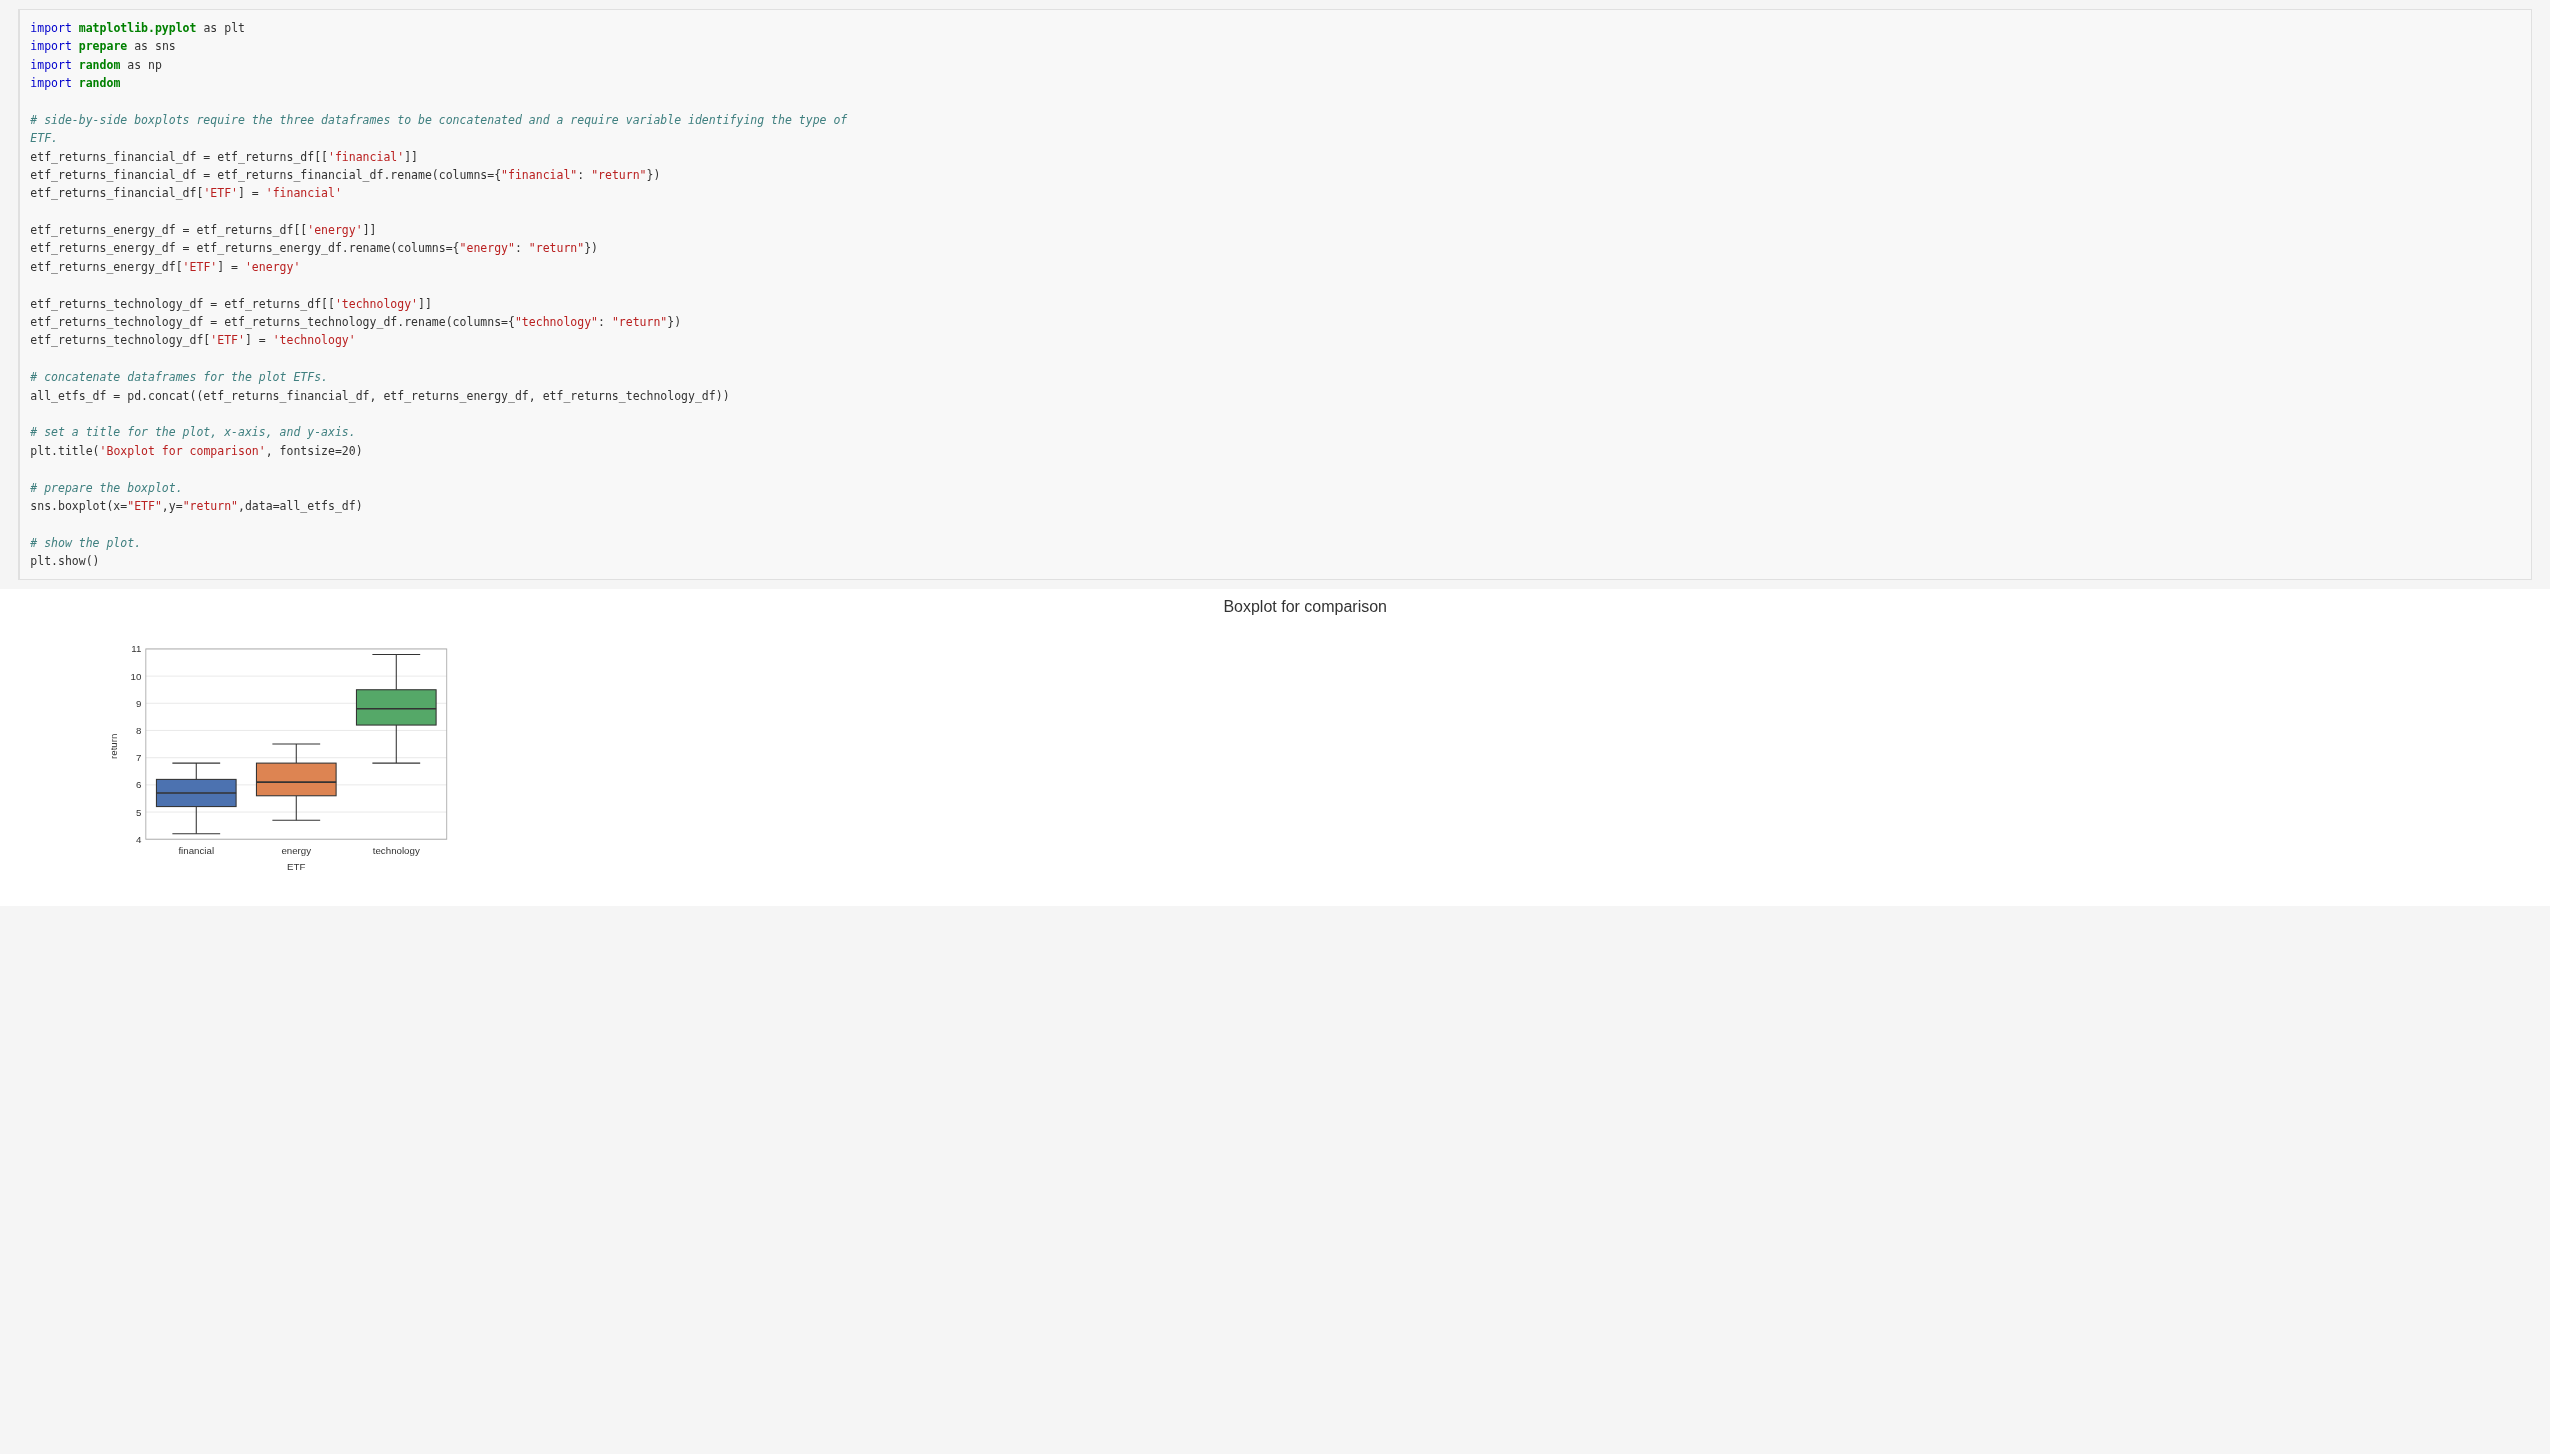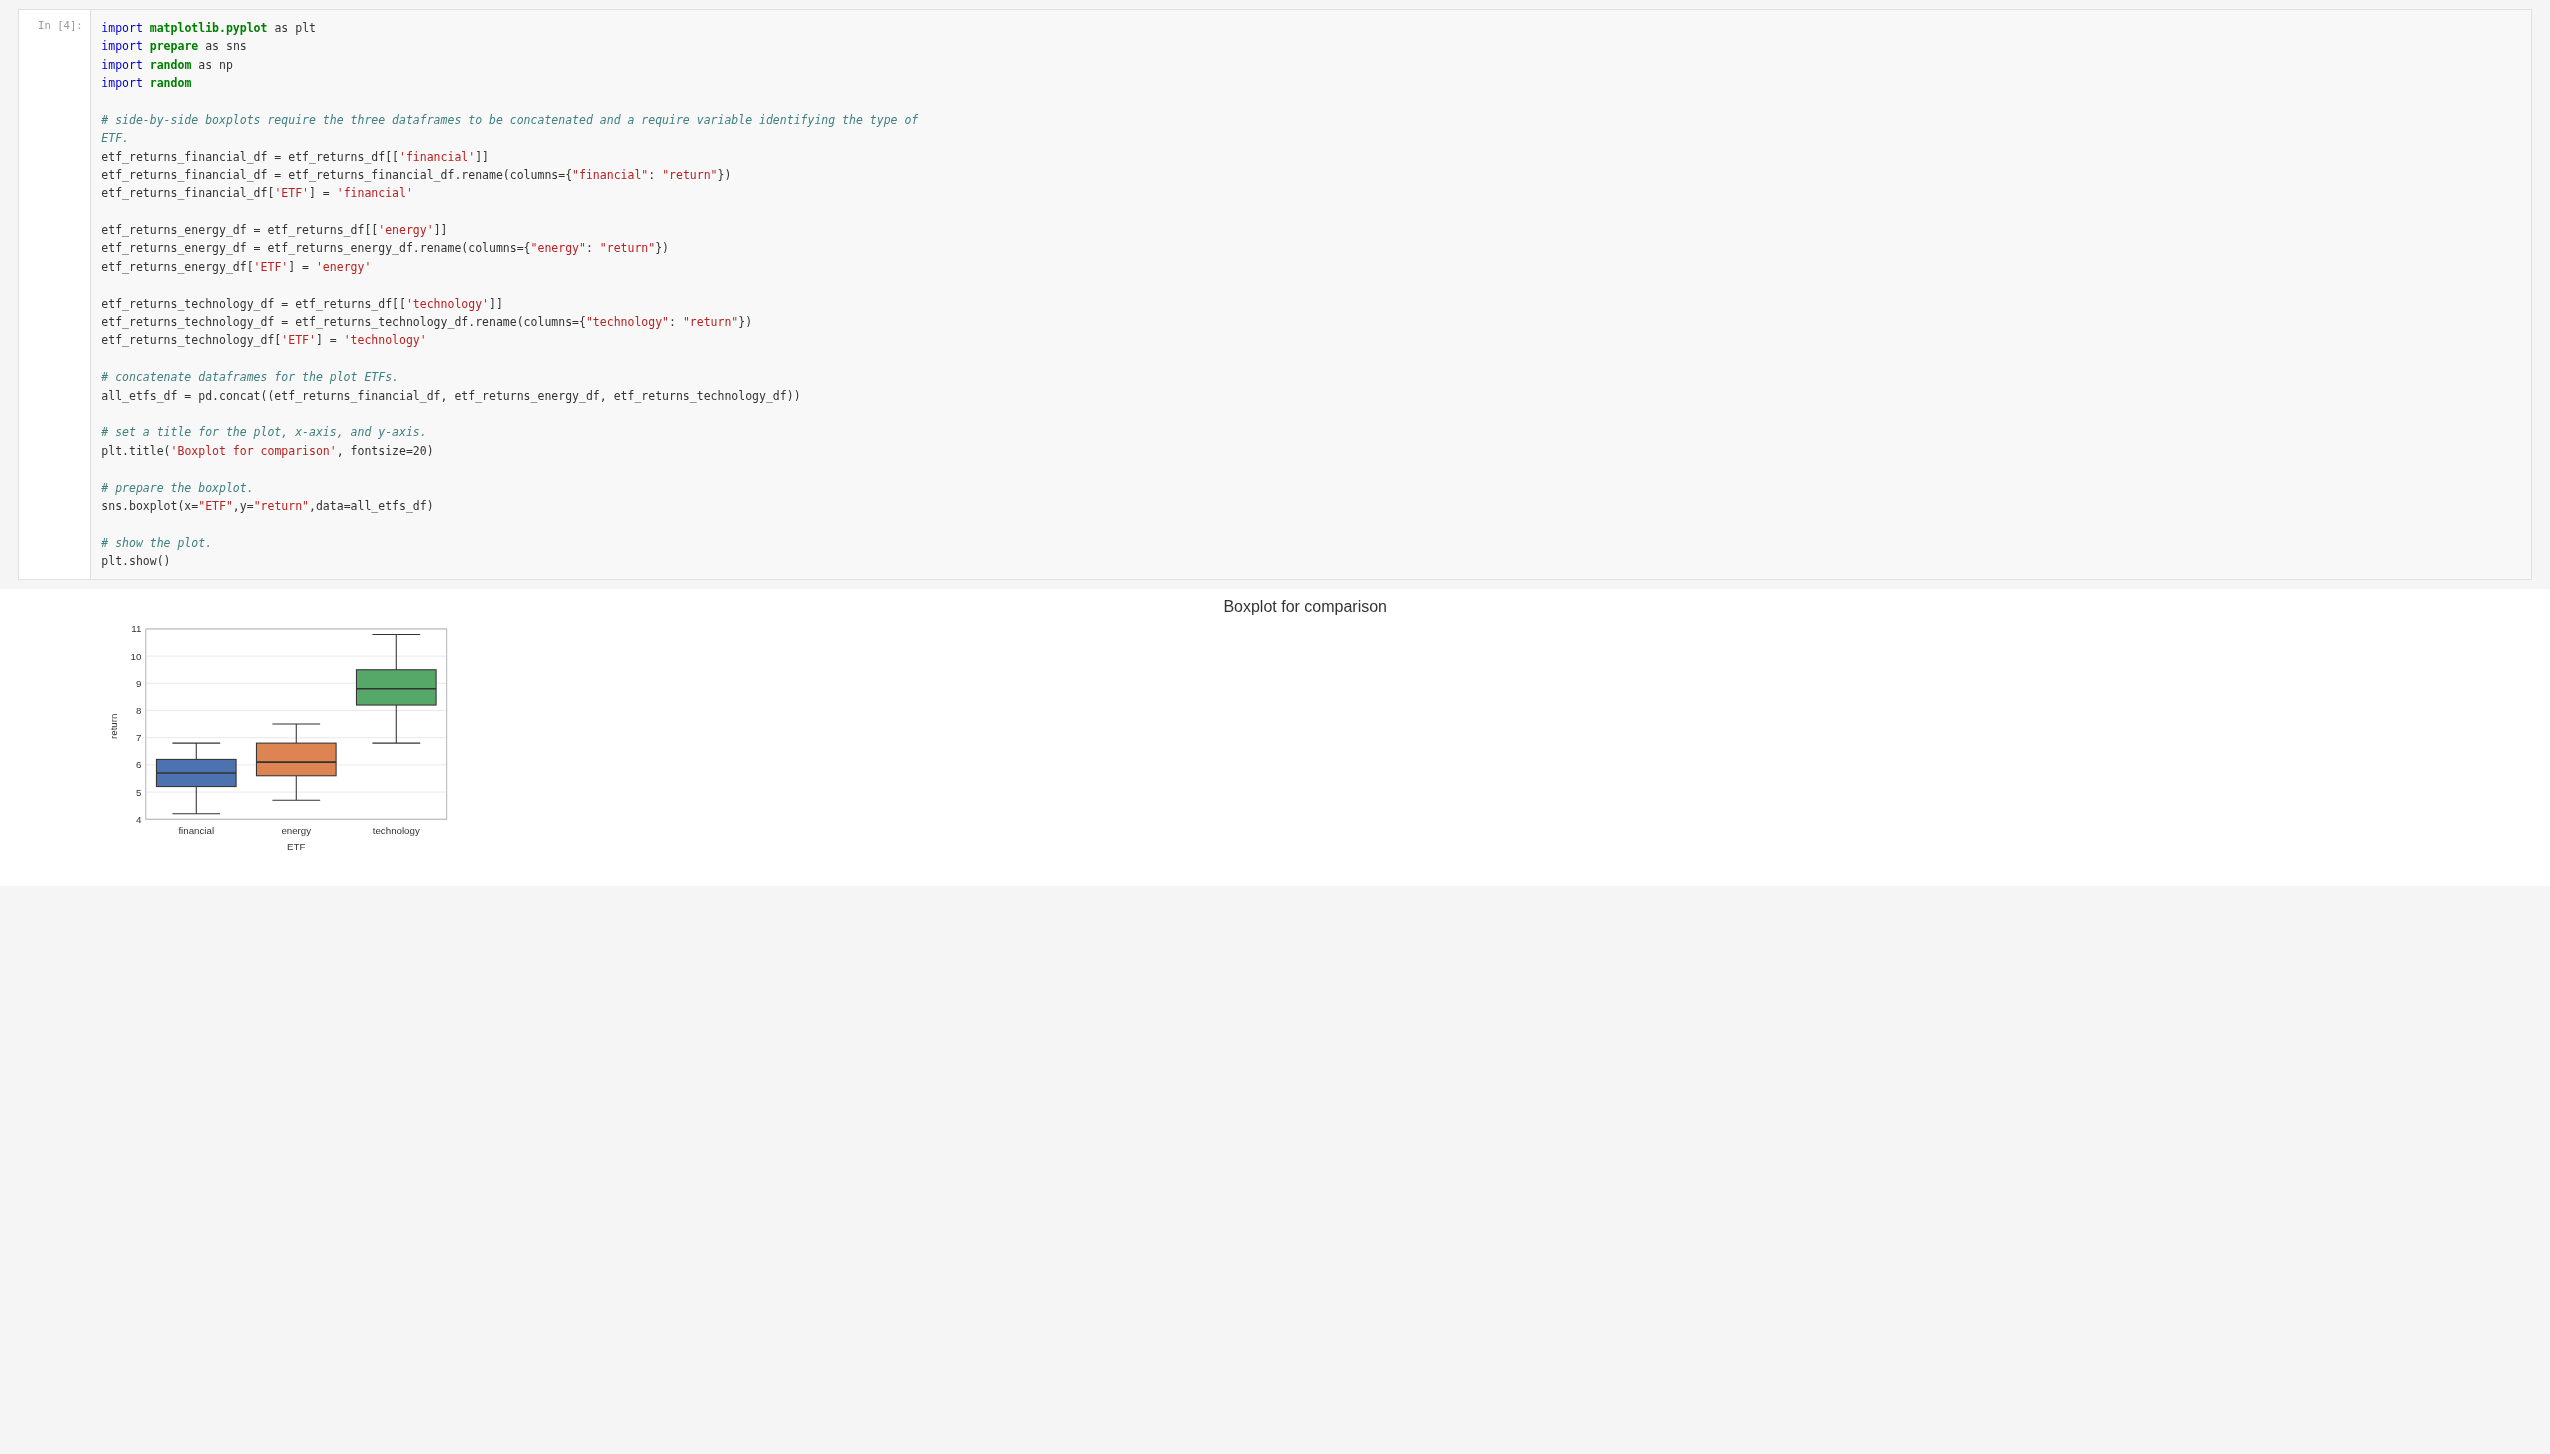--- a/index.html
+++ b/index.html
@@ -47,44 +47,41 @@
       background: #fff;
       padding: 8.9px 10.6px 17.7px 71px;
       border-left: none;
     }
     .plot-title {
       text-align: center;
       font-size: 16px;
       font-family: sans-serif;
       font-weight: normal;
       color: #333;
-      margin-bottom: 4px;
+      margin-bottom: 24px;
     }
     .plot-container {
       display: flex;
       justify-content: flex-start;
       padding-left: 35px;
     }
     .chart-area {
       position: relative;
       width: 354px;
       height: 248px;
     }
     svg.chart {
       width: 354px;
       height: 248px;
     }
   </style>
 </head>
 <body>
 
 <div class="notebook-cell">
-  <div class="cell-gutter">
-    <span>In [4]:</span>
-  </div>
   <div class="cell-content">
     <div class="code-block"><span class="kw">import</span> <span class="lib">matplotlib.pyplot</span> <span class="plain">as</span> <span class="plain">plt</span>
 <span class="kw">import</span> <span class="lib">prepare</span> <span class="plain">as</span> <span class="plain">sns</span>
 <span class="kw">import</span> <span class="lib">random</span> <span class="plain">as</span> <span class="plain">np</span>
 <span class="kw">import</span> <span class="lib">random</span>
 
 <span class="comment"># side-by-side boxplots require the three dataframes to be concatenated and a require variable identifying the type of</span>
 <span class="comment">ETF.</span>
 <span class="plain">etf_returns_financial_df = etf_returns_df[[<span class="string-single">'financial'</span>]]</span>
 <span class="plain">etf_returns_financial_df = etf_returns_financial_df.rename(columns={<span class="string-double">"financial"</span>: <span class="string-double">"return"</span>})</span>

